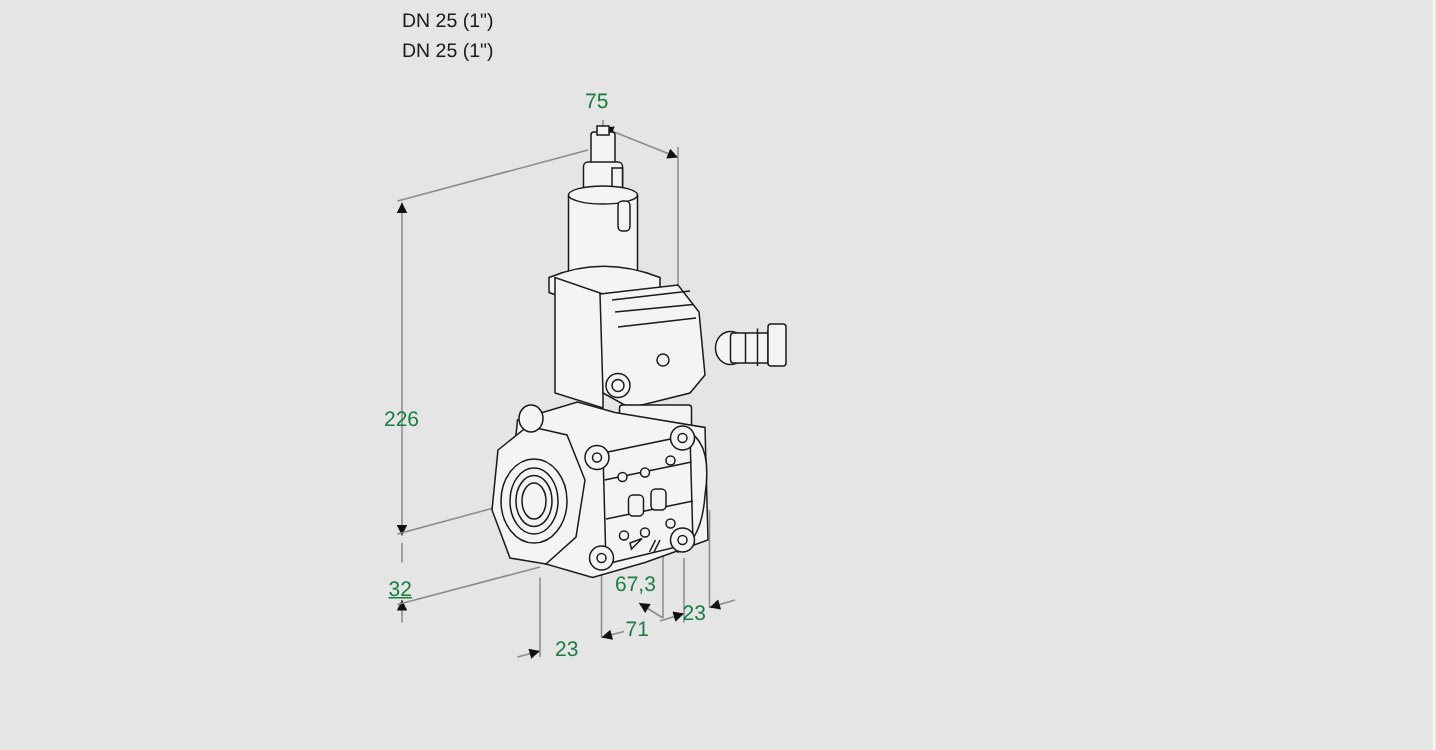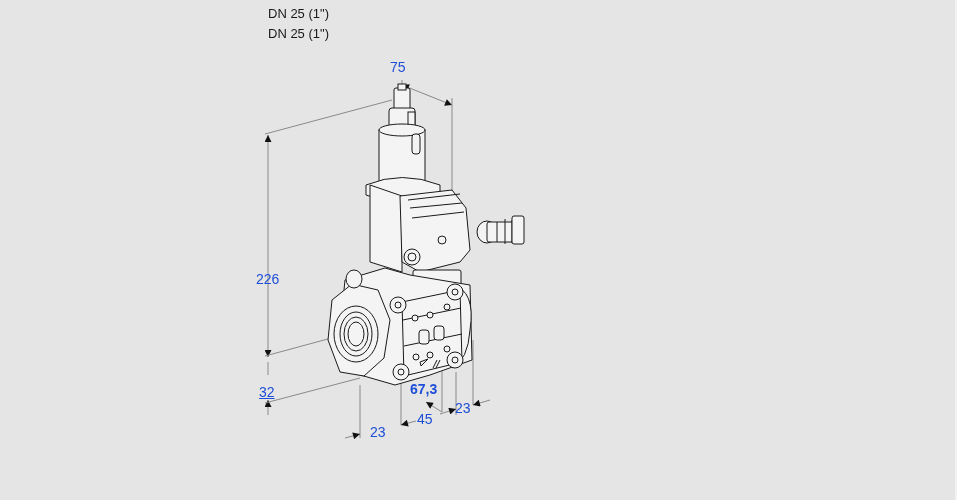--- a/index.html
+++ b/index.html
@@ -7,21 +7,21 @@
     width: 957px; height: 500px; overflow: hidden;
     background: #e5e5e5;
     font-family: "Liberation Sans", sans-serif;
     position: relative;
   }
   .right-strip { position: absolute; right: 0; top: 0; width: 2px; height: 500px; background: #f2f2f2; }
   .header { position: absolute; left: 268px; top: 4px; font-size: 13px; line-height: 20px; color: #1a1a1a; }
   .header div { white-space: nowrap; }
   svg.drawing { position: absolute; left: 0; top: 0; }
   .dim-label {
-    position: absolute; font-size: 14px; color: #1d4ed8; white-space: nowrap;
+    position: absolute; font-size: 14px; color: #15803d; white-space: nowrap;
     line-height: 16px;
   }
 </style>
 </head>
 <body>
 
 <div class="right-strip"></div>
 
 <div class="header">
   <div>DN 25 (1")</div>
@@ -132,15 +132,15 @@
       <circle cx="401" cy="372" r="3"></circle>
     <circle cx="455" cy="360" r="8"></circle>
       <circle cx="455" cy="360" r="3"></circle>
   </g>
 </svg>
 
 <div class="dim-label" style="left:390px;top:59px;">75</div>
 <div class="dim-label" style="left:256px;top:255px;margin-top:16px;">226</div>
 <div class="dim-label" style="left:259px;top:384px;text-decoration:underline;">32</div>
 <div class="dim-label" style="left:370px;top:424px;">23</div>
-<div class="dim-label" style="left:417px;top:411px;">45</div>
-<div class="dim-label" style="left:410px;top:381px;font-weight:bold;">67,3</div>
+<div class="dim-label" style="left:417px;top:411px;">71</div>
+<div class="dim-label" style="left:410px;top:381px;">67,3</div>
 <div class="dim-label" style="left:455px;top:400px;">23</div>
 
 </body></html>

